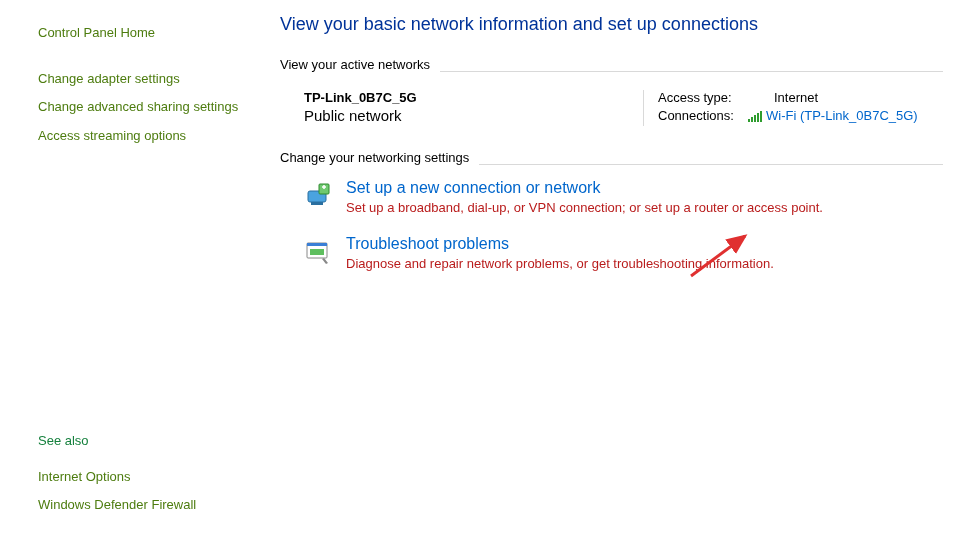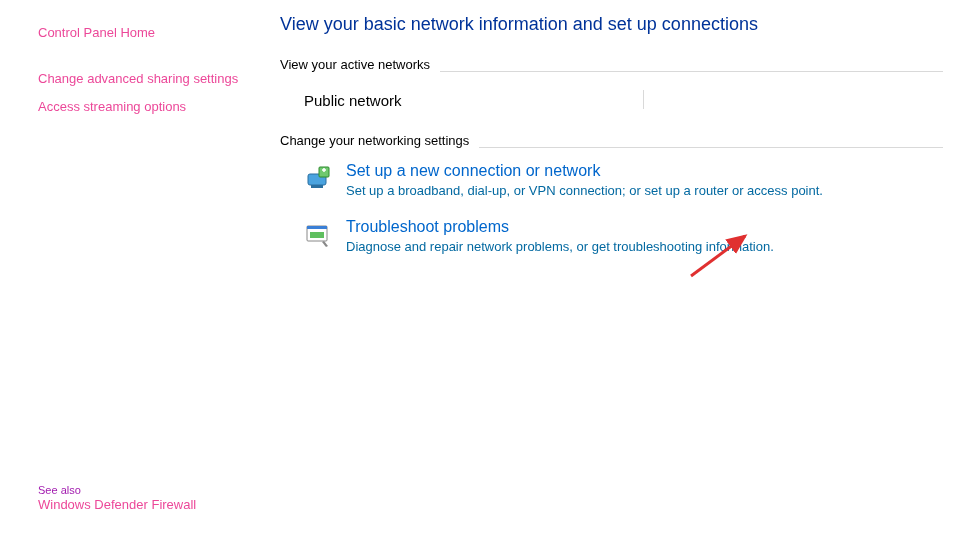--- a/index.html
+++ b/index.html
@@ -9,30 +9,30 @@
       color: #000;
       background: #fff;
       width: 965px;
       height: 558px;
       position: relative;
     }
     .container { display: flex; height: 100%; }
     .sidebar { width: 260px; padding: 24px 18px 24px 38px; display: flex; flex-direction: column; }
     .sidebar-top { flex: 1; }
     .sidebar-link {
-      color: #ec4899;
+      color: #4d7c0f;
       font-size: 13px;
       margin-bottom: 10px;
       cursor: pointer;
       line-height: 1.4;
       display: block;
     }
     .sidebar-link.home { margin-bottom: 28px; }
     .sidebar-bottom { padding-bottom: 10px; }
-    .see-also-label { color: #a21caf; font-size: 11px; margin-bottom: 0; }
+    .see-also-label { color: #15803d; font-size: 13px; margin-bottom: 20px; }
     .main { flex: 1; padding: 14px 22px 14px 20px; }
     .page-title { color: #003399; font-size: 18px; font-weight: 400; margin-bottom: 22px; }
     .section-header { display: flex; align-items: flex-end; margin-bottom: 14px; }
     .section-header-text { color: #000; font-size: 13px; white-space: nowrap; }
     .section-line { flex: 1; height: 1px; background: #d9d9d9; margin-left: 10px; }
     .active-networks-body { display: flex; padding: 4px 0 24px 24px; }
     .net-left { width: 340px; border-right: 1px solid #d9d9d9; padding-right: 10px; }
     .net-name { font-weight: bold; font-size: 13px; }
     .net-type { font-size: 15px; margin-top: 2px; }
     .net-right { flex: 1; padding-left: 14px; position: relative; }
@@ -45,55 +45,75 @@
     .signal-icon span:nth-child(1){height:3px}
     .signal-icon span:nth-child(2){height:5px}
     .signal-icon span:nth-child(3){height:7px}
     .signal-icon span:nth-child(4){height:9px}
     .signal-icon span:nth-child(5){height:11px}
     .settings-list { padding-left: 24px; }
     .settings-item { display: flex; align-items: flex-start; margin-bottom: 20px; }
     .settings-icon { width: 30px; height: 30px; margin-right: 12px; margin-top: 2px; flex-shrink: 0; }
     .settings-text { }
     .settings-link { color: #0066cc; font-size: 16px; cursor: pointer; margin-bottom: 3px; display: inline-block; }
-    .settings-desc { font-size: 13px; color: #0369a1; }
+    .settings-desc { font-size: 13px; color: #b91c1c; }
     .arrow-annotation {
       position: absolute;
       left: 403px;
       top: 142px;
       pointer-events: none;
     }
   </style>
 </head>
 <body>
 
 <div class="container">
   <div class="sidebar">
     <div class="sidebar-top">
       <a class="sidebar-link home">Control Panel Home</a>
+      <a class="sidebar-link">Change adapter settings</a>
       <a class="sidebar-link">Change advanced sharing settings</a>
       <a class="sidebar-link">Access streaming options</a>
     </div>
     <div class="sidebar-bottom">
       <div class="see-also-label">See also</div>
+      <a class="sidebar-link">Internet Options</a>
       <a class="sidebar-link">Windows Defender Firewall</a>
     </div>
   </div>
 
   <div class="main">
     <div class="page-title">View your basic network information and set up connections</div>
 
     <div class="section-header">
       <span class="section-header-text">View your active networks</span>
       <div class="section-line"></div>
     </div>
 
     <div class="active-networks-body" style="position:relative;">
       <div class="net-left">
+        <div class="net-name">TP-Link_0B7C_5G</div>
         <div class="net-type">Public network</div>
+      </div>
+      <div class="net-right">
+        <div class="kv-row">
+          <span class="kv-label">Access type:</span>
+          <span class="kv-value" style="margin-left:26px;">Internet</span>
+        </div>
+        <div class="kv-row">
+          <span class="kv-label">Connections:</span>
+          <span class="signal-icon">
+              <span></span>
+              <span></span>
+              <span></span>
+              <span></span>
+              <span></span>
+            </span>
+          <a class="wifi-link">Wi-Fi (TP-Link_0B7C_5G)</a>
+        </div>
       </div>
 
       <svg class="arrow-annotation" width="80" height="55" viewBox="0 0 80 55">
         <defs>
           <marker id="arrowhead" markerWidth="8" markerHeight="8" refX="6" refY="3" orient="auto">
             <polygon points="0 0, 7 3, 0 6" fill="#e03030"></polygon>
           </marker>
         </defs>
         <line x1="8" y1="48" x2="62" y2="8" stroke="#e03030" stroke-width="3" marker-end="url(#arrowhead)"></line>
       </svg>

